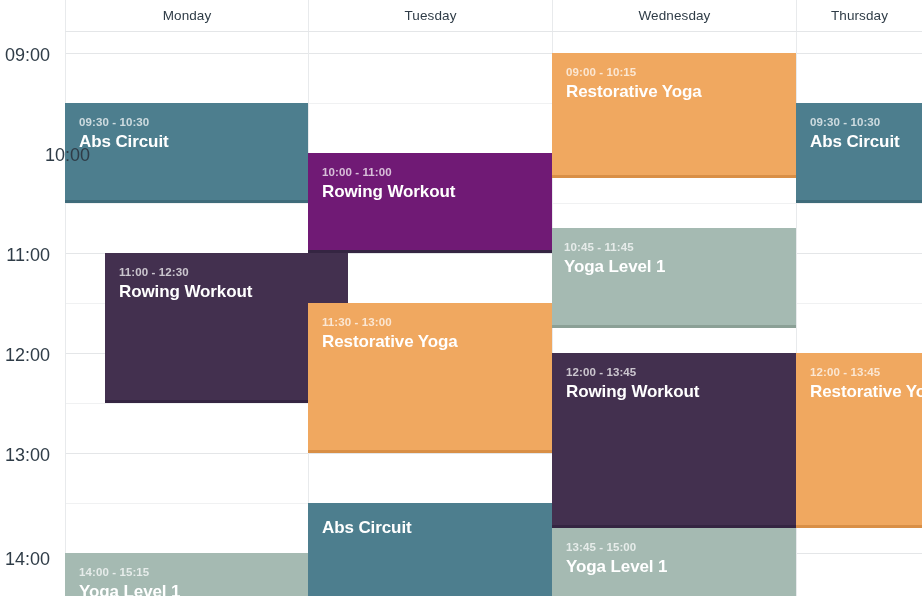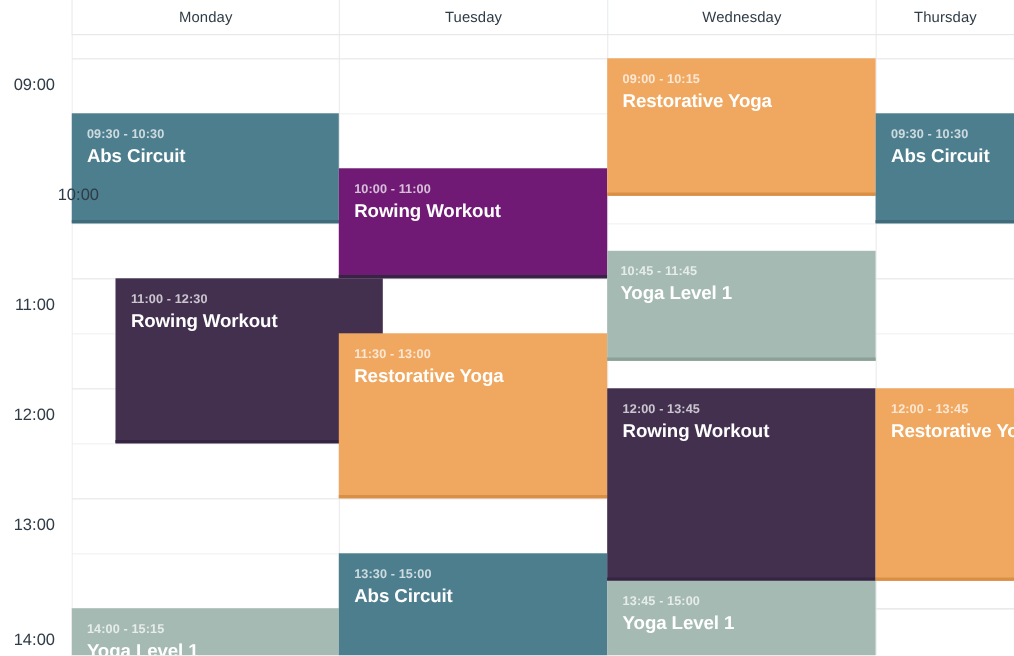--- a/index.html
+++ b/index.html
@@ -63,24 +63,23 @@
     width: 65px;
     height: 596px;
     background: #ffffff;
     z-index: 5;
   }
   .time-label {
     position: absolute;
     left: 0;
     width: 50px;
     text-align: right;
-    font-size: 15px;
+    font-size: 18px;
     color: #2f3c47;
     white-space: nowrap;
-    margin-top: 24px;
   }
 
   
   .grid-layer {
     position: absolute;
     left: 65px;
     top: 31px;
     width: 857px;
     height: 565px;
     z-index: 1;
@@ -178,21 +177,20 @@
       </div>
       <div class="event" style="left: 308px; top: 153px; width: 244px; height: 100px; background: #701a75; border-bottom: 3px solid rgb(53, 37, 66);">
         <span class="ev-time">10:00 - 11:00</span>
         <span class="ev-title">Rowing Workout</span>
       </div>
       <div class="event" style="left: 308px; top: 303px; width: 244px; height: 150px; background: rgb(240, 168, 96); border-bottom: 3px solid rgb(217, 143, 70);">
         <span class="ev-time">11:30 - 13:00</span>
         <span class="ev-title">Restorative Yoga</span>
       </div>
       <div class="event" style="left: 308px; top: 503px; width: 244px; height: 150px; background: rgb(77, 126, 142); border-bottom: 3px solid rgb(63, 107, 122);">
-        <span class="ev-time">13:30 - 15:00</span>
         <span class="ev-title">Abs Circuit</span>
       </div>
       <div class="event" style="left: 552px; top: 53px; width: 244px; height: 125px; background: rgb(240, 168, 96); border-bottom: 3px solid rgb(217, 143, 70);">
         <span class="ev-time">09:00 - 10:15</span>
         <span class="ev-title">Restorative Yoga</span>
       </div>
       <div class="event" style="left: 552px; top: 228px; width: 244px; height: 100px; background: rgb(165, 186, 178); border-bottom: 3px solid rgb(139, 160, 150); padding-left: 12px;">
         <span class="ev-time">10:45 - 11:45</span>
         <span class="ev-title">Yoga Level 1</span>
       </div>

